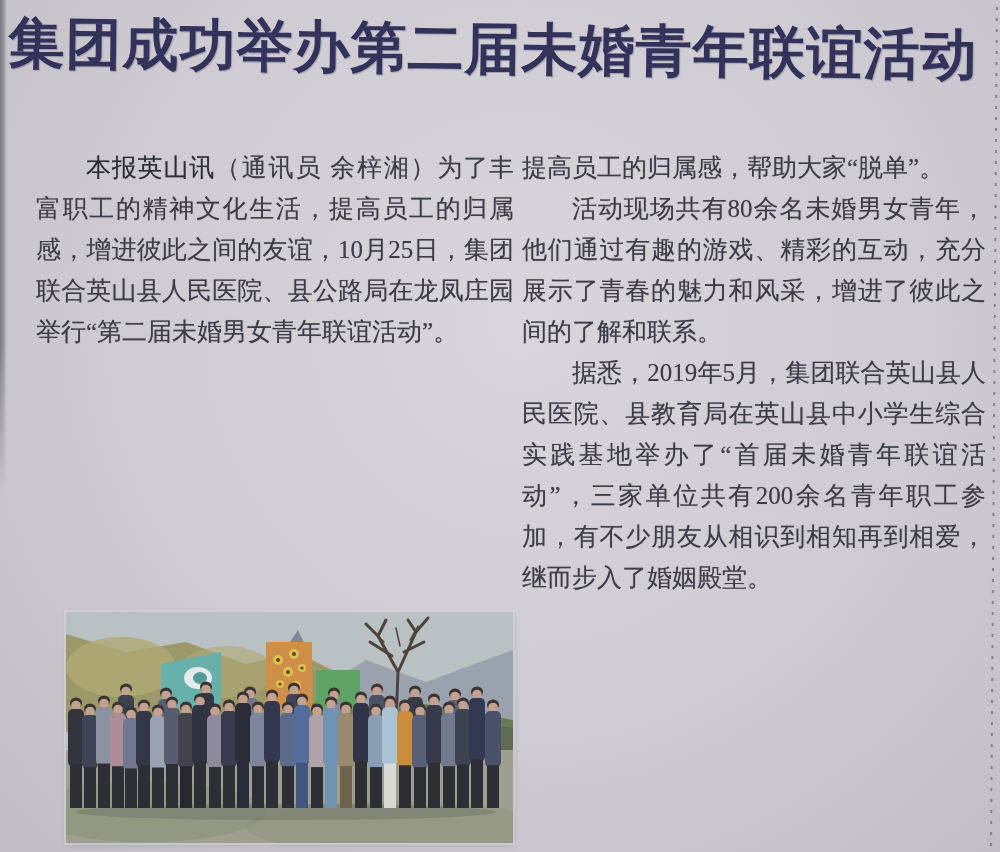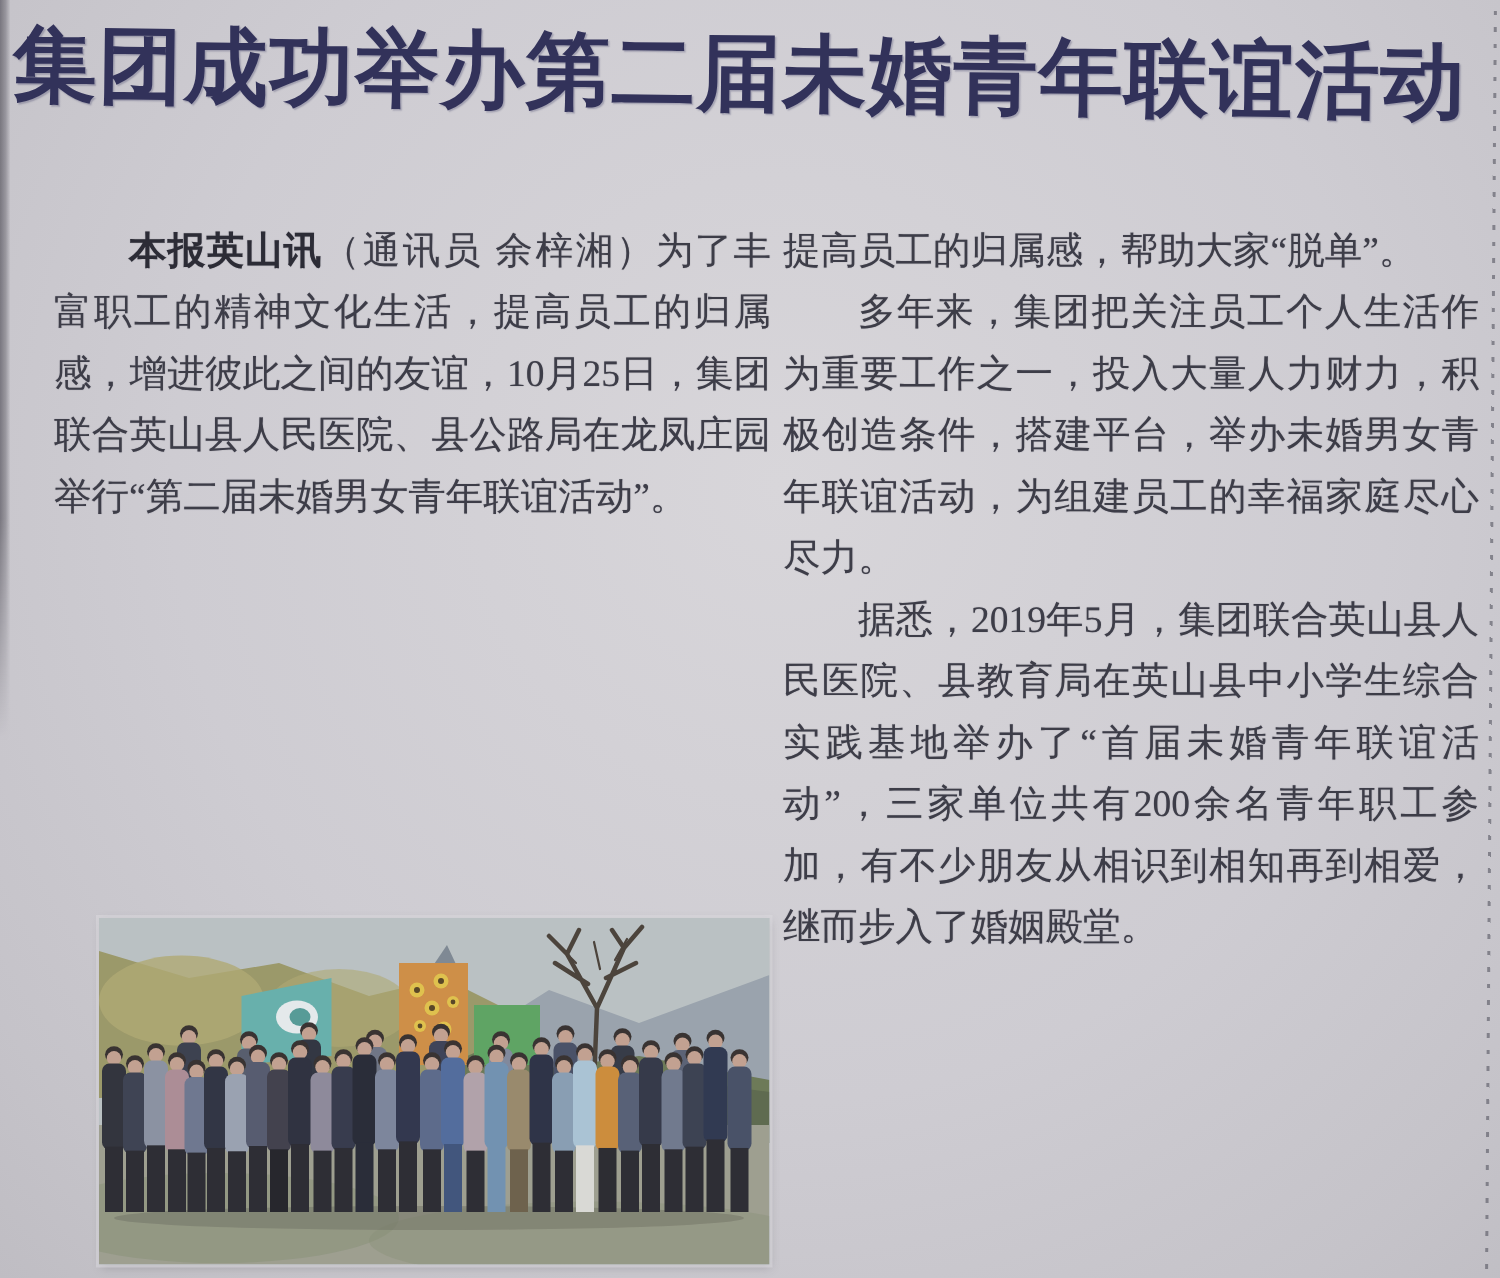--- a/index.html
+++ b/index.html
@@ -30,21 +30,21 @@
   .col{
     position:absolute;top:147px;
     font-size:25px;line-height:41px;color:#3d3d48;
     text-align:justify;text-justify:inter-character;
     text-shadow:0 0 .7px rgba(58,58,70,.45);
   }
   .col-left{left:36px;width:478px;}
   .col-right{left:522px;width:464px;}
   .col p{margin:0;text-indent:2em;}
   .col p.no-indent{text-indent:0;}
-  .lead-in{font-weight:700;color:#2c2c36;}
+  .lead-in{font-weight:400;color:#2c2c36;}
   .byline{letter-spacing:1px;}
   .group-photo{
     position:absolute;left:66px;top:612px;width:447px;height:231px;
     box-shadow:0 0 0 2px rgba(222,221,226,.55), 1px 2px 6px rgba(70,70,80,.25);
     filter:blur(.5px) saturate(.88) contrast(.96);
     overflow:hidden;background:#b9c1c3;
   }
   .group-photo svg{display:block;width:447px;height:231px;}
 </style>
 </head>
@@ -54,21 +54,21 @@
 <div class="scan-dotted-line"></div>
 
 <div class="article-title">集团成功举办第二届未婚青年联谊活动</div>
 
 <div class="col col-left">
   <p><span class="lead-in">本报英山讯</span><span class="byline">（通讯员 余梓湘）</span><span>为了丰富职工的精神文化生活，提高员工的归属感，增进彼此之间的友谊，10月25日，集团联合英山县人民医院、县公路局在龙凤庄园举行“第二届未婚男女青年联谊活动”。</span></p>
 </div>
 
 <div class="col col-right">
   <p class="no-indent">提高员工的归属感，帮助大家“脱单”。</p>
-  <p>多年来，集团把关注员工个人生活作为重要工作之一，投入大量人力财力，积极创造条件，搭建平台，举办未婚男女青年联谊活动，为组建员工的幸福家庭尽心尽力。</p>
+  <p>活动现场共有80余名未婚男女青年，他们通过有趣的游戏、精彩的互动，充分展示了青春的魅力和风采，增进了彼此之间的了解和联系。</p>
   <p>据悉，2019年5月，集团联合英山县人民医院、县教育局在英山县中小学生综合实践基地举办了“首届未婚青年联谊活动”，三家单位共有200余名青年职工参加，有不少朋友从相识到相知再到相爱，继而步入了婚姻殿堂。</p>
 </div>
 
 <div class="group-photo">
   <svg viewBox="0 0 447 231" xmlns="http://www.w3.org/2000/svg">
 
     <rect x="0" y="0" width="447" height="150" fill="#bcc4c6"></rect>
 
     <path d="M230 92 L300 48 L360 70 L447 38 L447 150 L230 150 Z" fill="#9aa5b0"></path>
 

